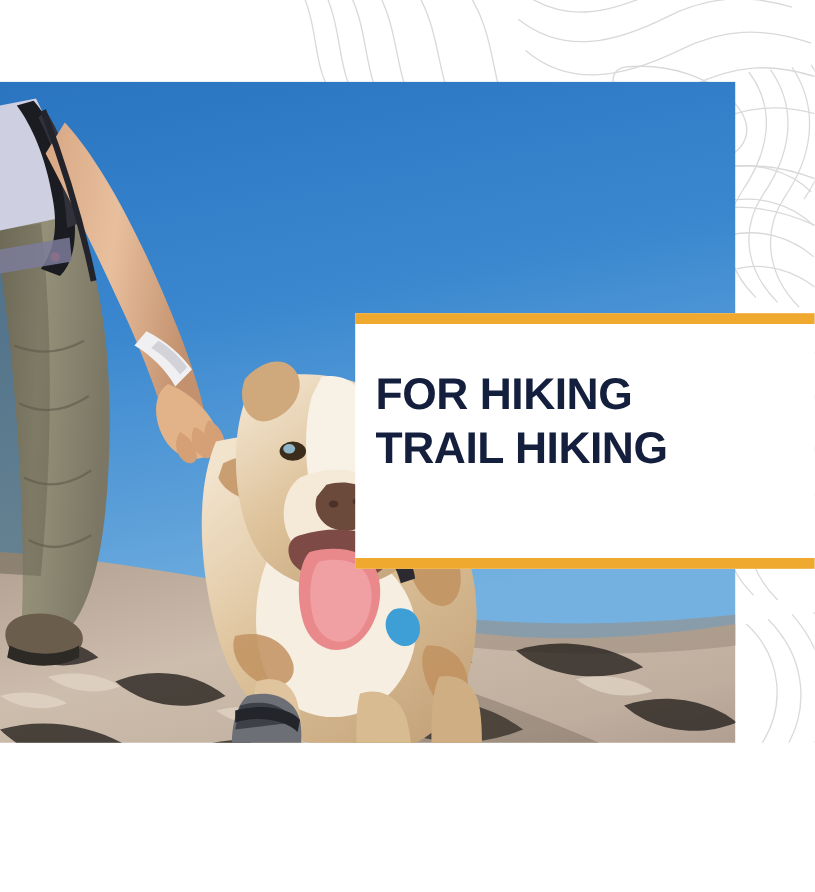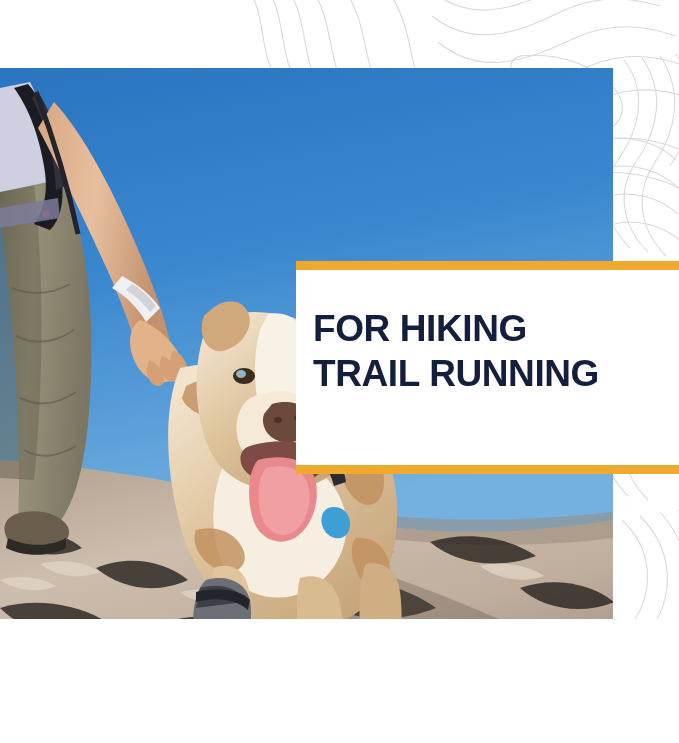--- a/index.html
+++ b/index.html
@@ -348,19 +348,19 @@
         <ellipse cx="300" cy="600" rx="150" ry="26" fill="#4a4038" opacity="0.3"></ellipse>
       </g>
     </svg>
   </div>
 
   <div id="text-card">
     <div class="rule-bar top"></div>
 
     <div id="headline">
       <span class="hl-line">FOR HIKING</span>
-      <span class="hl-line">TRAIL RUNNING</span>
+      <span class="hl-line">TRAIL HIKING</span>
     </div>
 
     <div class="rule-bar bottom"></div>
   </div>
 
 </div>
 
 </body></html>

